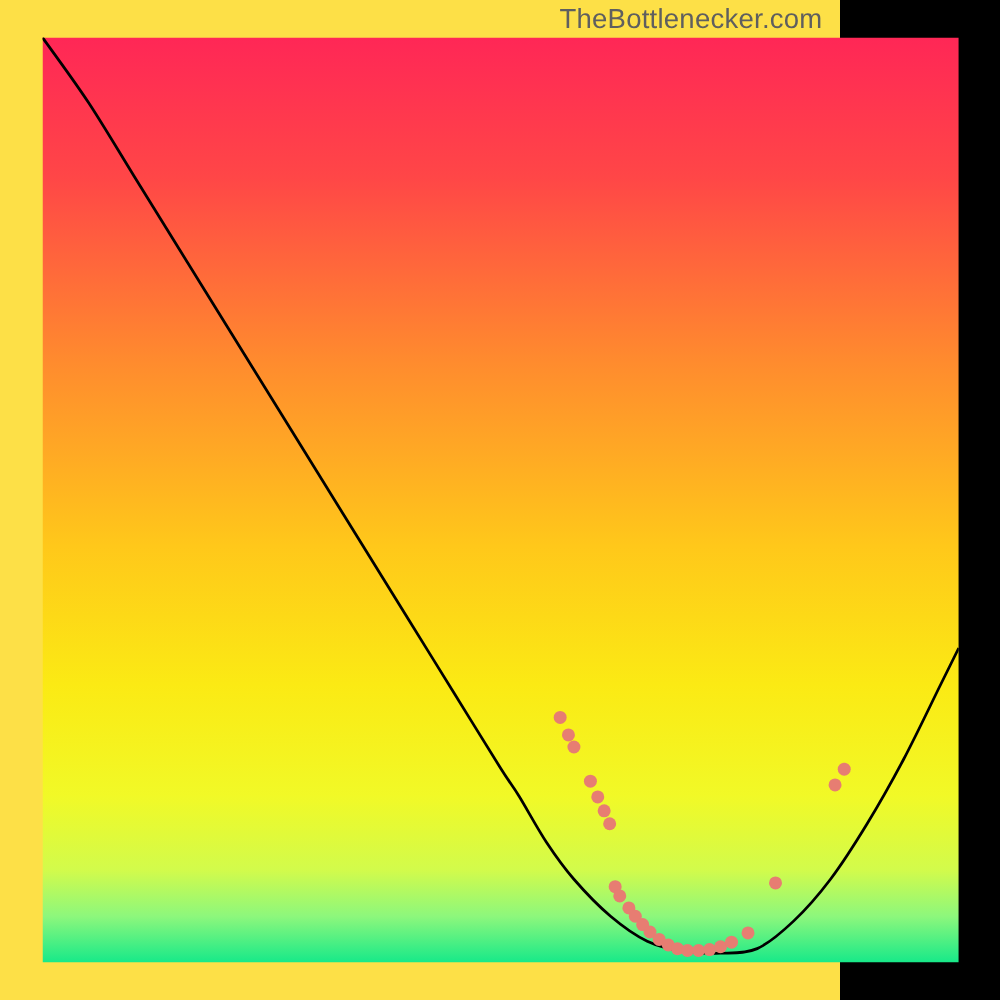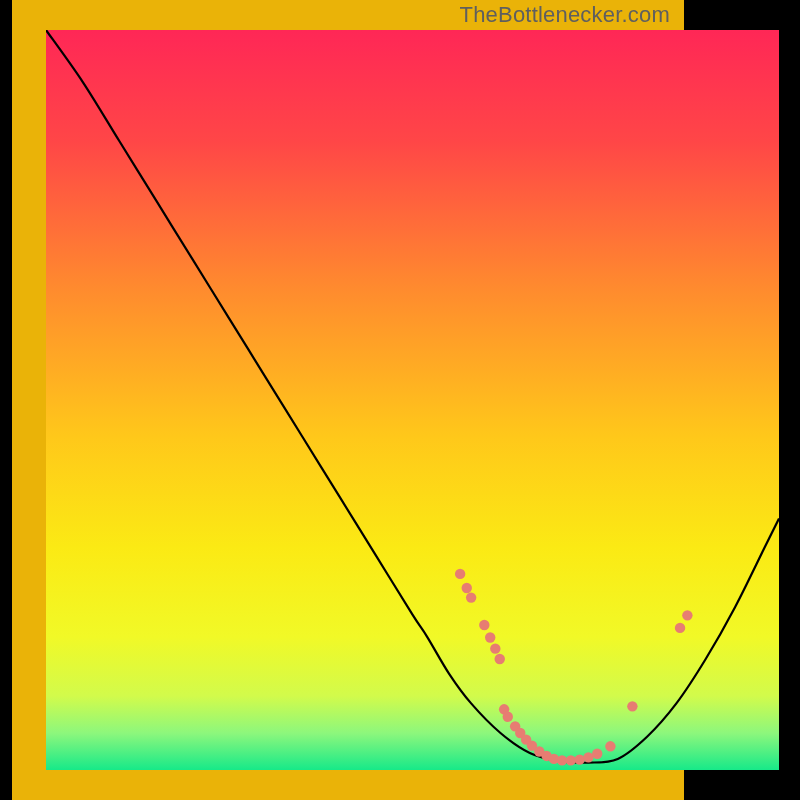--- a/index.html
+++ b/index.html
@@ -5,25 +5,25 @@
   html, body {
     margin: 0;
     padding: 0;
     width: 800px;
     height: 800px;
     background: #000;
     overflow: hidden;
   }
   .frame {
     position: absolute;
-    left: 12px;
+    left: 0;
     top: 0;
     width: 672px;
     height: 800px;
-    background: #eab308;
+    background: #fde047;
   }
   .attribution {
     position: absolute;
     top: 2px;
     right: 14px;
     color: #5f5f5f;
     font-family: Arial, Helvetica, sans-serif;
     font-size: 22px;
     letter-spacing: 0.2px;
   }

